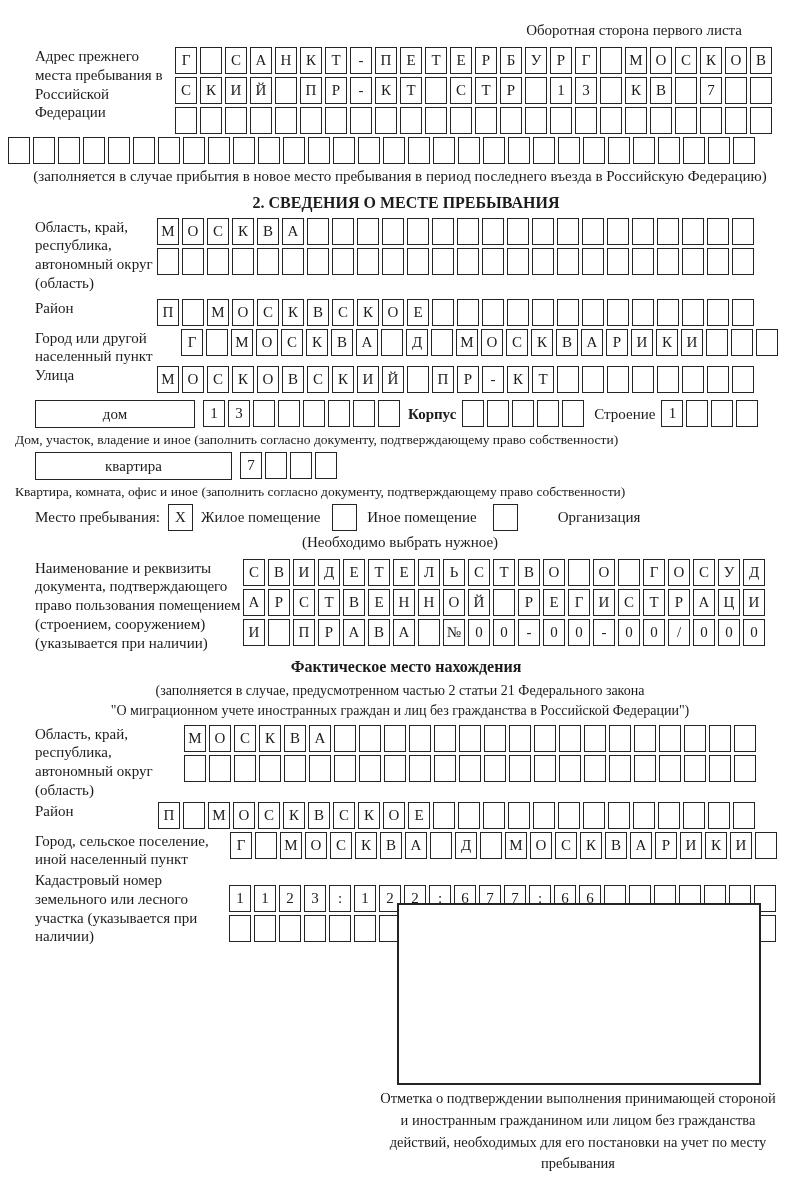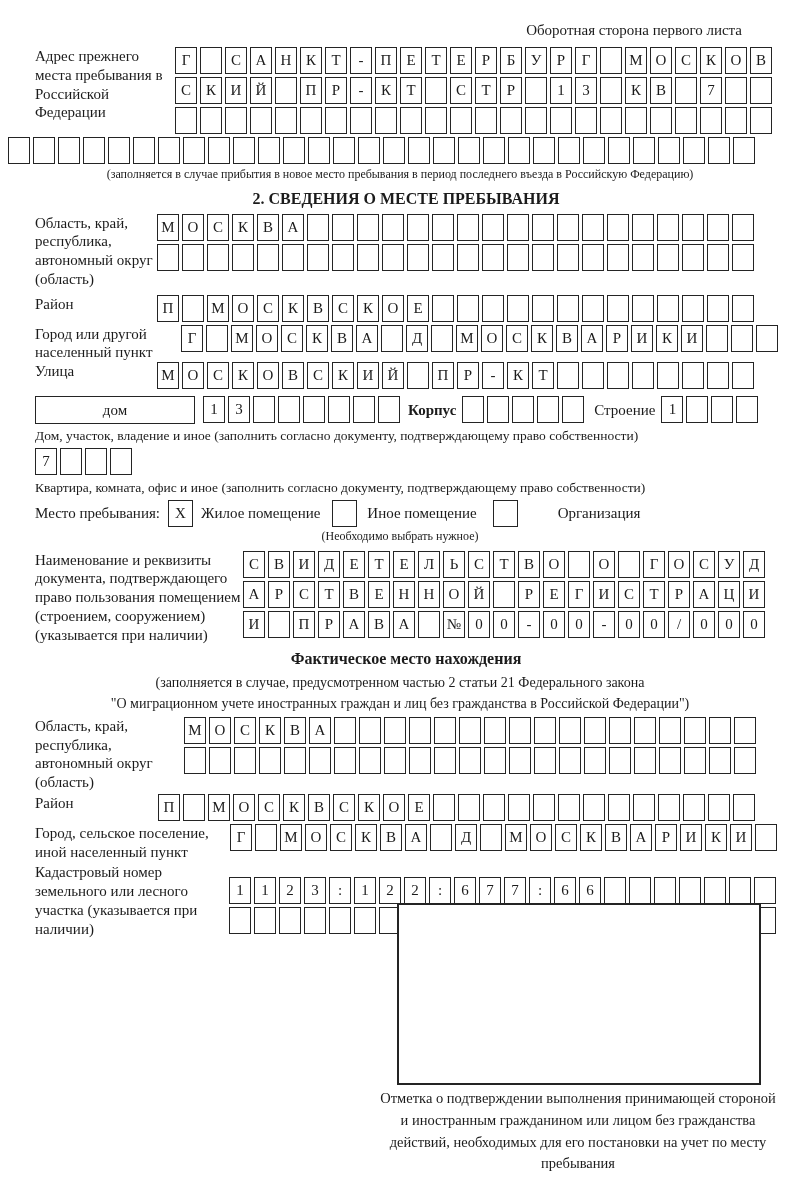--- a/index.html
+++ b/index.html
@@ -11,22 +11,22 @@
   .pad{padding-left:35px;padding-right:10px;}
   .page-header{margin-top:22px;padding-right:58px;text-align:right;font-size:15px;}
   .group{display:flex;align-items:flex-start;}
   .group .lbl{flex:0 0 auto;line-height:1.25;}
   .cells{display:flex;gap:3px;margin-bottom:3px;}
   .cell{
     box-sizing:border-box;flex:0 0 22px;width:22px;height:27px;
     border:1.6px solid #242424;text-align:center;font-size:15px;line-height:24px;
     background:#fff;
   }
-  .caption{font-size:12px;text-align:center;margin-top:2px;line-height:1.3;}
-  .caption-left{font-size:13.5px;text-align:left;margin-top:2px;padding-left:35px;}
+  .caption{font-size:15px;text-align:center;margin-top:2px;line-height:1.3;}
+  .caption-left{font-size:13.5px;text-align:left;margin-top:2px;padding-left:15px;}
   .sec-title{font-weight:bold;text-align:center;font-size:16px;margin-top:7px;padding-left:12px;}
   .wide-box{
     box-sizing:border-box;border:1.8px solid #242424;height:28px;
     display:flex;align-items:center;justify-content:center;font-size:15px;background:#fff;
   }
   .inline-lbl{line-height:28px;white-space:nowrap;}
   .checkbox{
     box-sizing:border-box;width:25px;height:27px;border:1.6px solid #242424;
     text-align:center;font-size:15px;line-height:24px;background:#fff;flex:0 0 25px;
   }
@@ -330,20 +330,21 @@
   <div class="cells">
       <div class="cell">1</div>
       <div class="cell"></div>
       <div class="cell"></div>
       <div class="cell"></div>
     </div>
 </div>
 <div class="caption-left">Дом, участок, владение и иное (заполнить согласно документу, подтверждающему право собственности)</div>
 
 <div class="pad mt4" style="display:flex;align-items:flex-start;">
+  <div class="wide-box" style="width:197px;margin-right:8px;">квартира</div>
   <div class="cells">
       <div class="cell">7</div>
       <div class="cell"></div>
       <div class="cell"></div>
       <div class="cell"></div>
     </div>
 </div>
 <div class="caption-left">Квартира, комната, офис и иное (заполнить согласно документу, подтверждающему право собственности)</div>
 
 <div class="pad mt4" style="display:flex;align-items:center;">

